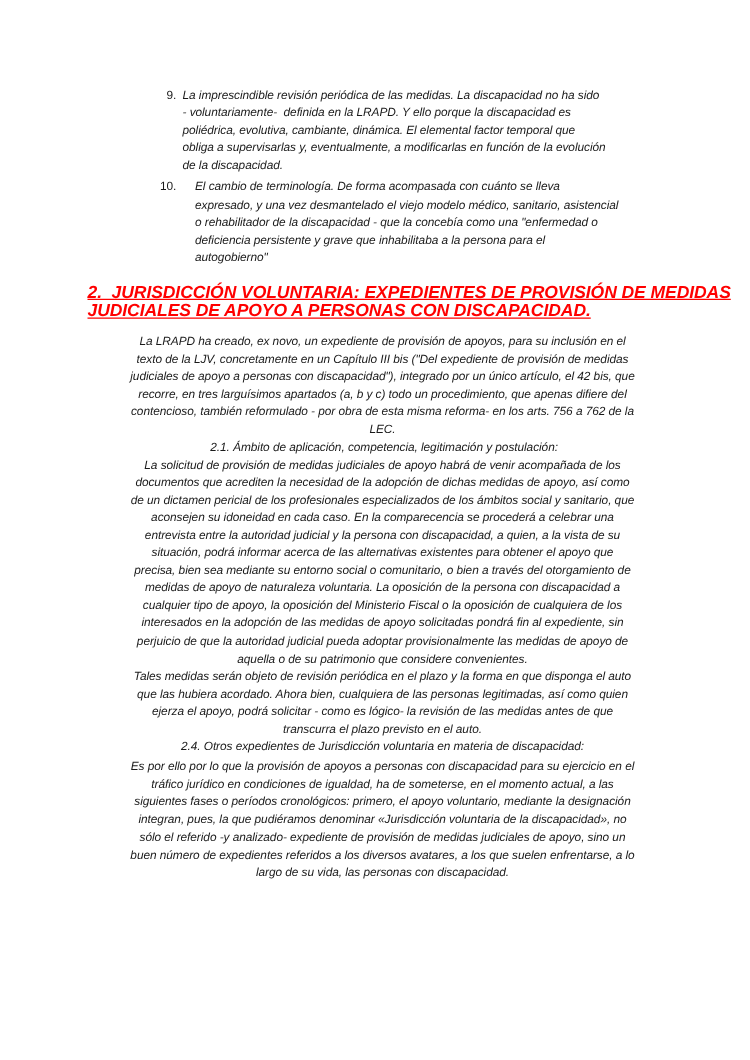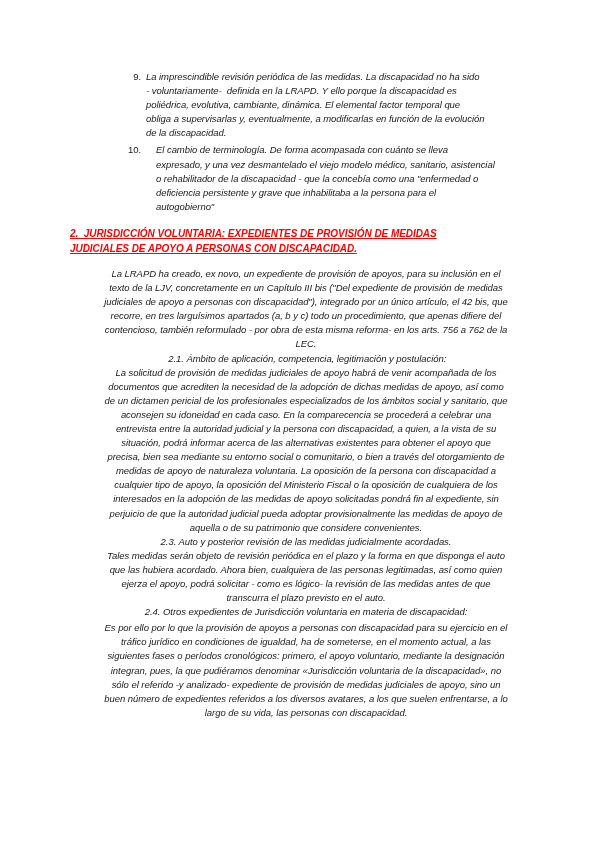--- a/index.html
+++ b/index.html
@@ -42,21 +42,21 @@
     margin-right: 5px;
   }
   .item-lines,
   .para,
   .heading {
     white-space: pre;
     font-style: italic;
   }
   .heading {
     margin: 12px 0 11px 0;
-    font-size: 10px;
+    font-size: 14px;
     line-height: 15px;
     font-weight: bold;
     text-decoration: underline;
     color: var(--heading-color, #ff0000);
   }
   .para {
     margin: 0;
     text-align: center;
   }
   .para-final {
@@ -107,21 +107,20 @@
 aconsejen su idoneidad en cada caso. En la comparecencia se procederá a celebrar una
 entrevista entre la autoridad judicial y la persona con discapacidad, a quien, a la vista de su
 situación, podrá informar acerca de las alternativas existentes para obtener el apoyo que
 precisa, bien sea mediante su entorno social o comunitario, o bien a través del otorgamiento de
 medidas de apoyo de naturaleza voluntaria. La oposición de la persona con discapacidad a
 cualquier tipo de apoyo, la oposición del Ministerio Fiscal o la oposición de cualquiera de los
 interesados en la adopción de las medidas de apoyo solicitadas pondrá fin al expediente, sin
 perjuicio de que la autoridad judicial pueda adoptar provisionalmente las medidas de apoyo de
 aquella o de su patrimonio que considere convenientes.</div>
 
-  <div class="para">2.3. Auto y posterior revisión de las medidas judicialmente acordadas.</div>
 
   <div class="para">Tales medidas serán objeto de revisión periódica en el plazo y la forma en que disponga el auto
 que las hubiera acordado. Ahora bien, cualquiera de las personas legitimadas, así como quien
 ejerza el apoyo, podrá solicitar - como es lógico- la revisión de las medidas antes de que
 transcurra el plazo previsto en el auto.</div>
 
   <div class="para">2.4. Otros expedientes de Jurisdicción voluntaria en materia de discapacidad:</div>
 
   <div class="para para-final">Es por ello por lo que la provisión de apoyos a personas con discapacidad para su ejercicio en el
 tráfico jurídico en condiciones de igualdad, ha de someterse, en el momento actual, a las

